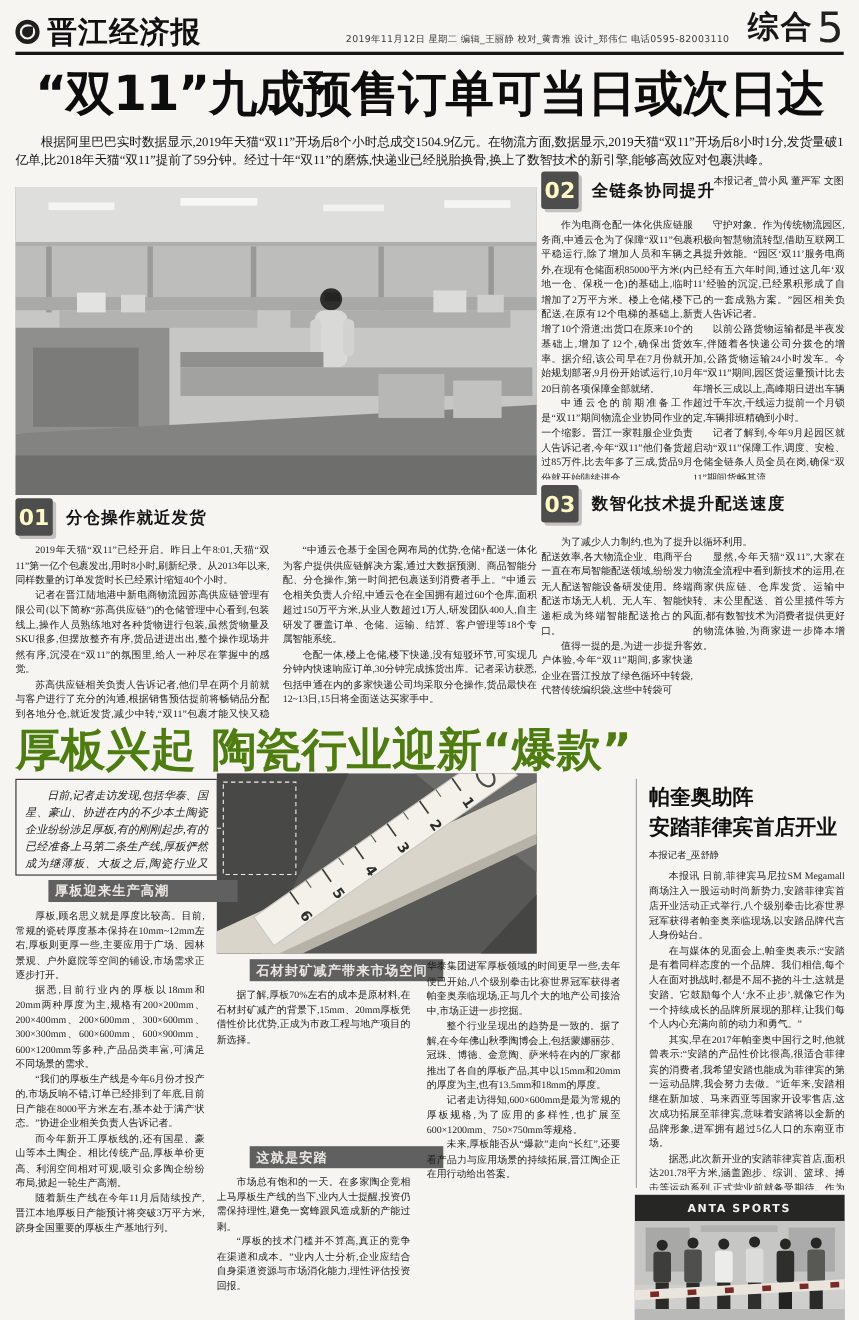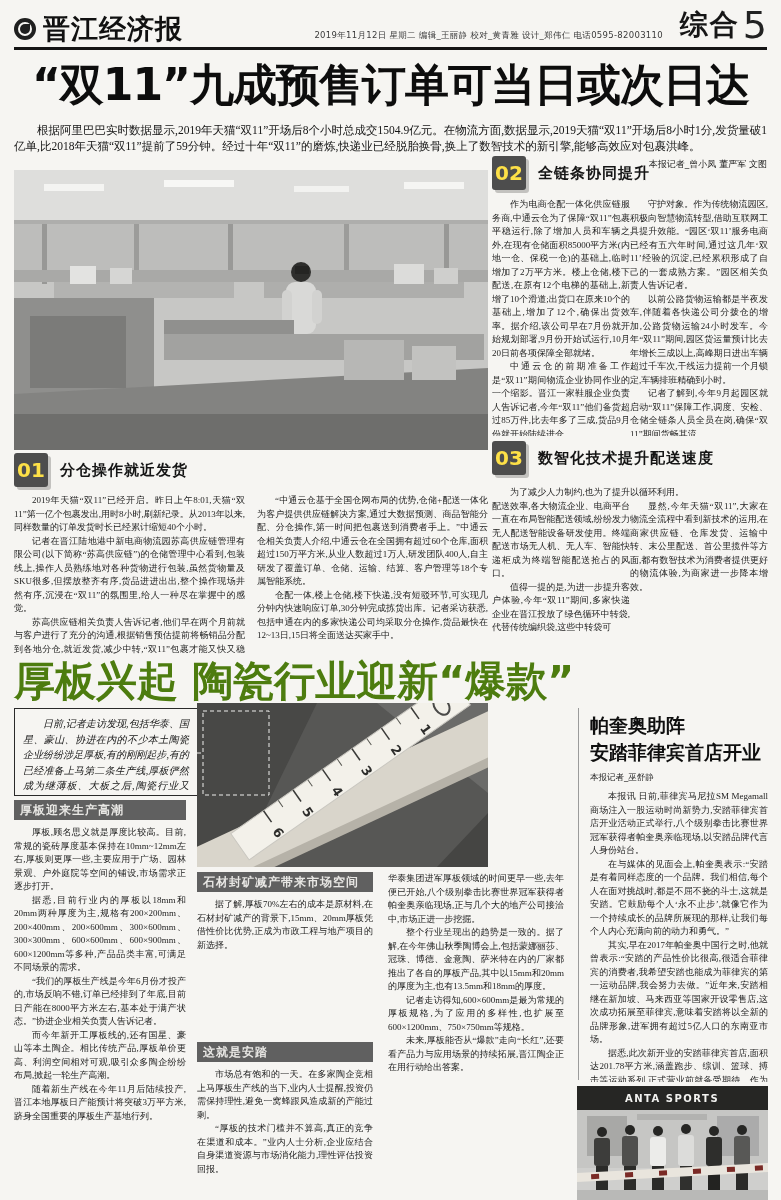--- a/index.html
+++ b/index.html
@@ -20,32 +20,32 @@
   .section-label { font-family:"DejaVu Sans", sans-serif; font-weight:900; font-size:28px; color:#161616; letter-spacing:2px; }
   .page-num { font-family:"DejaVu Sans", sans-serif; font-weight:400; font-size:38px; line-height:1; color:#222; margin-left:3px; }
   .mast-rule { left:14px; top:47px; width:753px; height:3px; background:#151515; }
   
   .h1 { left:0; top:56px; width:781px; text-align:center; font-family:"DejaVu Sans", sans-serif; font-weight:900; font-size:44px; letter-spacing:-1px; color:#0d0d0d; white-space:nowrap; }
   .lead { left:14px; top:122px; width:753px; height:34px; overflow:hidden; font-size:11.5px; line-height:16px; text-align:justify; text-indent:2em; color:#141414; }
   .byline1 { left:14px; top:158px; width:753px; text-align:right; font-size:9px; color:#222; font-family:"DejaVu Sans", sans-serif; }
   .photo-frame { background:#bbb; overflow:hidden; }
   
   .sec-head { display:flex; align-items:center; gap:12px; }
-  .badge { width:34px; height:34px; background:#4d4d4d; color:#fde047; font-family:"DejaVu Sans", sans-serif; font-weight:bold; font-size:20px; display:flex; align-items:center; justify-content:center; border-radius:3px; box-shadow:3px 3px 0 #c3c2bf; }
+  .badge { width:34px; height:34px; background:#4d4d4d; color:#fef9c3; font-family:"DejaVu Sans", sans-serif; font-weight:bold; font-size:20px; display:flex; align-items:center; justify-content:center; border-radius:3px; box-shadow:3px 3px 0 #c3c2bf; }
   .sec-title { font-family:"DejaVu Sans", sans-serif; font-weight:bold; font-size:15px; color:#151515; letter-spacing:1px; }
   .cols2 { display:flex; gap:0; overflow:hidden; }
   .cols2 .c { flex:1; overflow:hidden; }
   .bt { font-size:9px; line-height:1.5; text-align:justify; color:#1d1d1d; }
   .bt p { text-indent:2em; margin:0; }
   .bt p.noind { text-indent:0; }
   
   .h2 { left:14px; top:654px; width:560px; font-family:"DejaVu Sans", sans-serif; font-weight:900; font-size:41px; letter-spacing:0; color:#4d7c0f; white-space:nowrap; }
   .intro-box { left:14px; top:708px; width:184px; height:88px; border:1px solid #2a2a2a; padding:7px 8px 4px; overflow:hidden; background:#f6f5f2; }
   .intro-text { font-size:10px; line-height:1.55; text-align:justify; text-indent:2em; font-style:italic; color:#161616; }
-  .sub-bar { background:#606060; color:#e8e7e4; font-family:"DejaVu Sans", sans-serif; font-weight:bold; font-size:12px; line-height:20px; height:20px; padding-left:6px; letter-spacing:1px; overflow:hidden; white-space:nowrap; }
+  .sub-bar { background:#606060; color:#e8e7e4; font-family:"DejaVu Sans", sans-serif; font-weight:bold; font-size:12px; line-height:20px; height:20px; padding-left:6px; letter-spacing:1px; overflow:hidden; white-space:nowrap;margin-left:30px; }
   .colbody { overflow:hidden; }
   .vrule { width:1px; background:#9b9b9b; }
   
   .h3 { font-family:"DejaVu Sans", sans-serif; font-weight:900; font-size:19px; line-height:1.4; color:#0f0f0f; }
   .byline3 { font-size:8.5px; font-family:"DejaVu Sans", sans-serif; color:#222; }
 </style>
 </head>
 <body>
 
 <div id="page">

